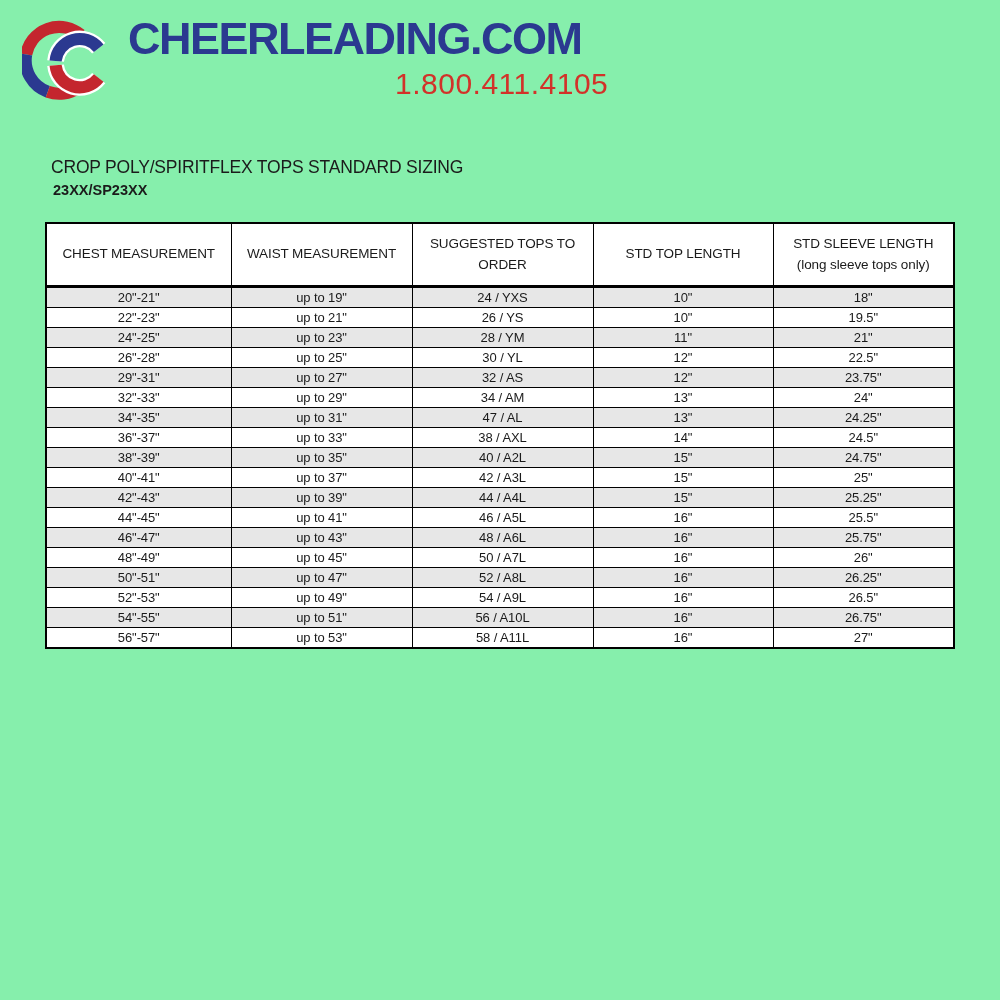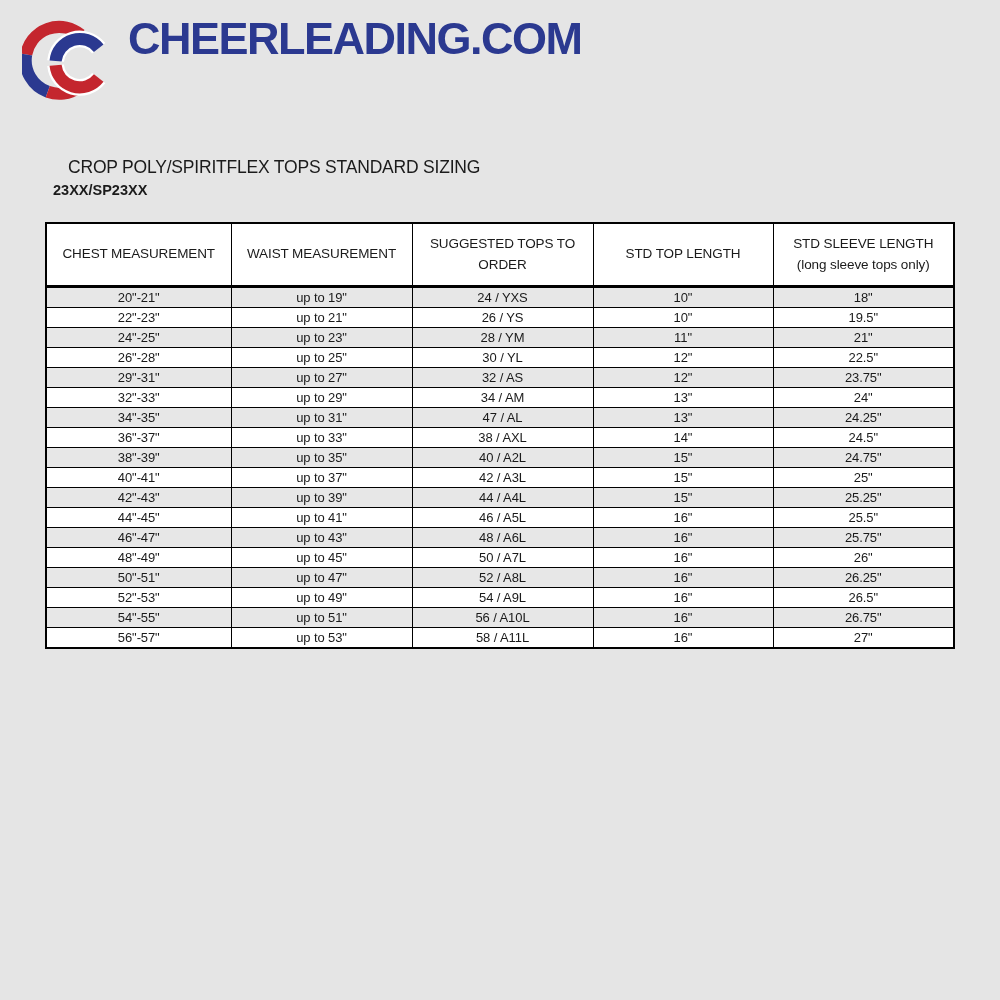--- a/index.html
+++ b/index.html
@@ -1,19 +1,19 @@
 <!DOCTYPE html>
 <html><head>
 <meta charset="utf-8">
 <style>
   * { margin:0; padding:0; box-sizing:border-box; }
   html,body { background:#ffffff; }
   body { font-family:"Liberation Sans", sans-serif; color:#1a1a1a; }
   .page {
-    position:relative; width:1000px; height:1000px; background:#e5e5e5;
+    position:relative; width:1000px; height:1000px; background:#86efac;
     overflow:hidden; margin:0 auto;
   }
   
   .logo-icon { position:absolute; left:22px; top:12px; width:93px; height:93px; }
   .brand-name {
     position:absolute; left:128px; top:16px;
     font-size:45px; font-weight:700; letter-spacing:-1.5px; line-height:1;
     color:#2b3990; white-space:nowrap;
   }
   .sub-brand {
@@ -22,21 +22,21 @@
     color:#c4262e; white-space:nowrap;
   }
   .sub-brand sup { font-size:11px; vertical-align:14px; }
   .phone-number {
     position:absolute; left:395px; top:69px;
     font-size:30px; font-weight:400; letter-spacing:0.5px; line-height:1;
     color:#d23229; white-space:nowrap;
   }
   
   .doc-title {
-    position:absolute; left:68px; top:157px;
+    position:absolute; left:51px; top:157px;
     font-size:17.5px; font-weight:400; letter-spacing:-0.2px; color:#1b1b1b;
     white-space:nowrap;
   }
   .style-number {
     position:absolute; left:53px; top:182px;
     font-size:14.5px; font-weight:700; color:#1b1b1b; white-space:nowrap;
   }
   
   .table-wrap { position:absolute; left:45px; top:222px; width:813px;border-radius:32px; }
   table.size-table {
@@ -77,20 +77,21 @@
     <path d="M82.5 39 A26 26 0 0 0 36.1 52.7" fill="none" stroke="#ffffff" stroke-width="18"></path>
     <path d="M36.1 57.3 A26 26 0 0 0 82.5 71" fill="none" stroke="#ffffff" stroke-width="18"></path>
 
     <path d="M82.5 39 A26 26 0 0 0 36.1 52.7" fill="none" stroke="#2b3990" stroke-width="13"></path>
     <path d="M36.1 57.3 A26 26 0 0 0 82.5 71" fill="none" stroke="#c4262e" stroke-width="13"></path>
   </svg>
 
   <div class="brand-name">CHEERLEADING.COM</div>
 
 
+  <div class="phone-number">1.800.411.4105</div>
 
   <div class="doc-title">CROP POLY/SPIRITFLEX TOPS STANDARD SIZING</div>
 
   <div class="style-number">23XX/SP23XX</div>
 
   <div class="table-wrap">
     <table class="size-table">
       <colgroup>
         <col style="width:185px">
           <col style="width:181px">

